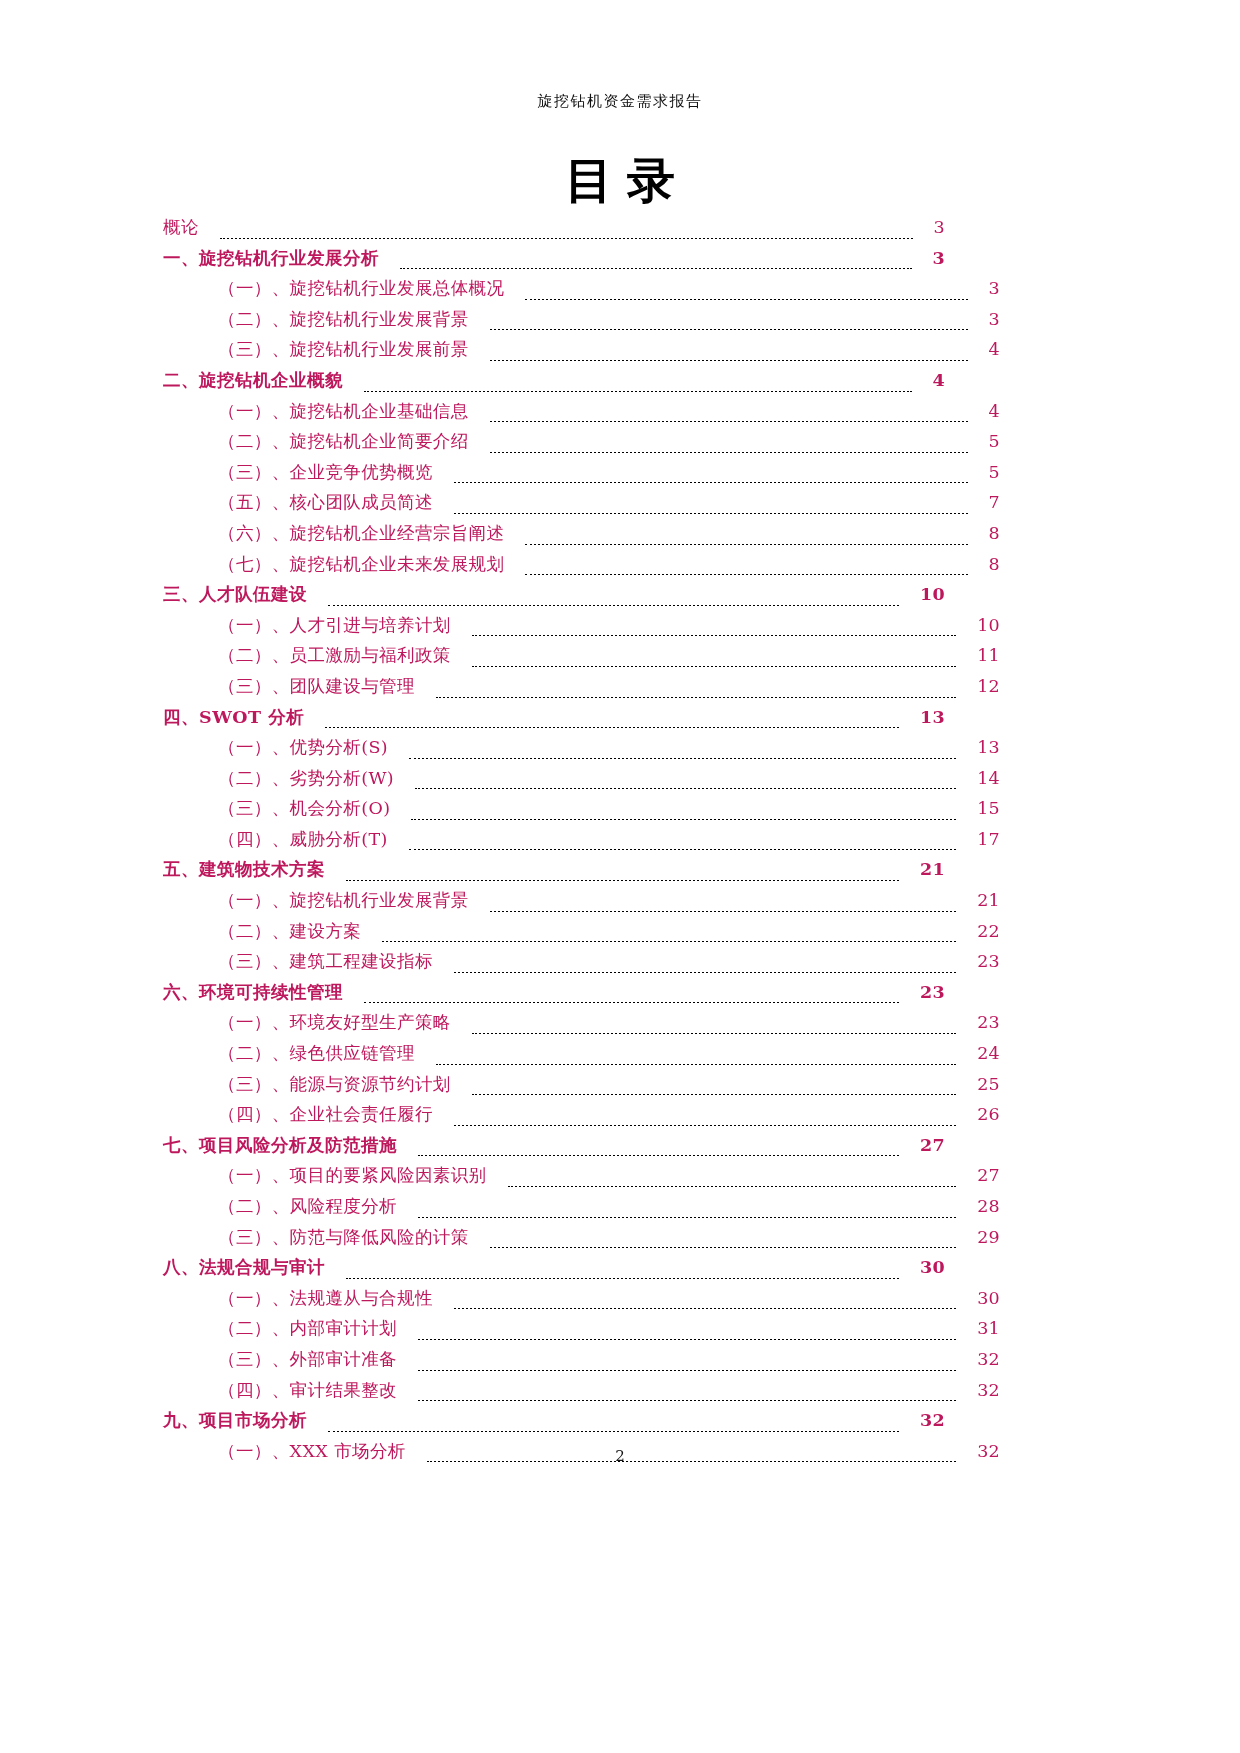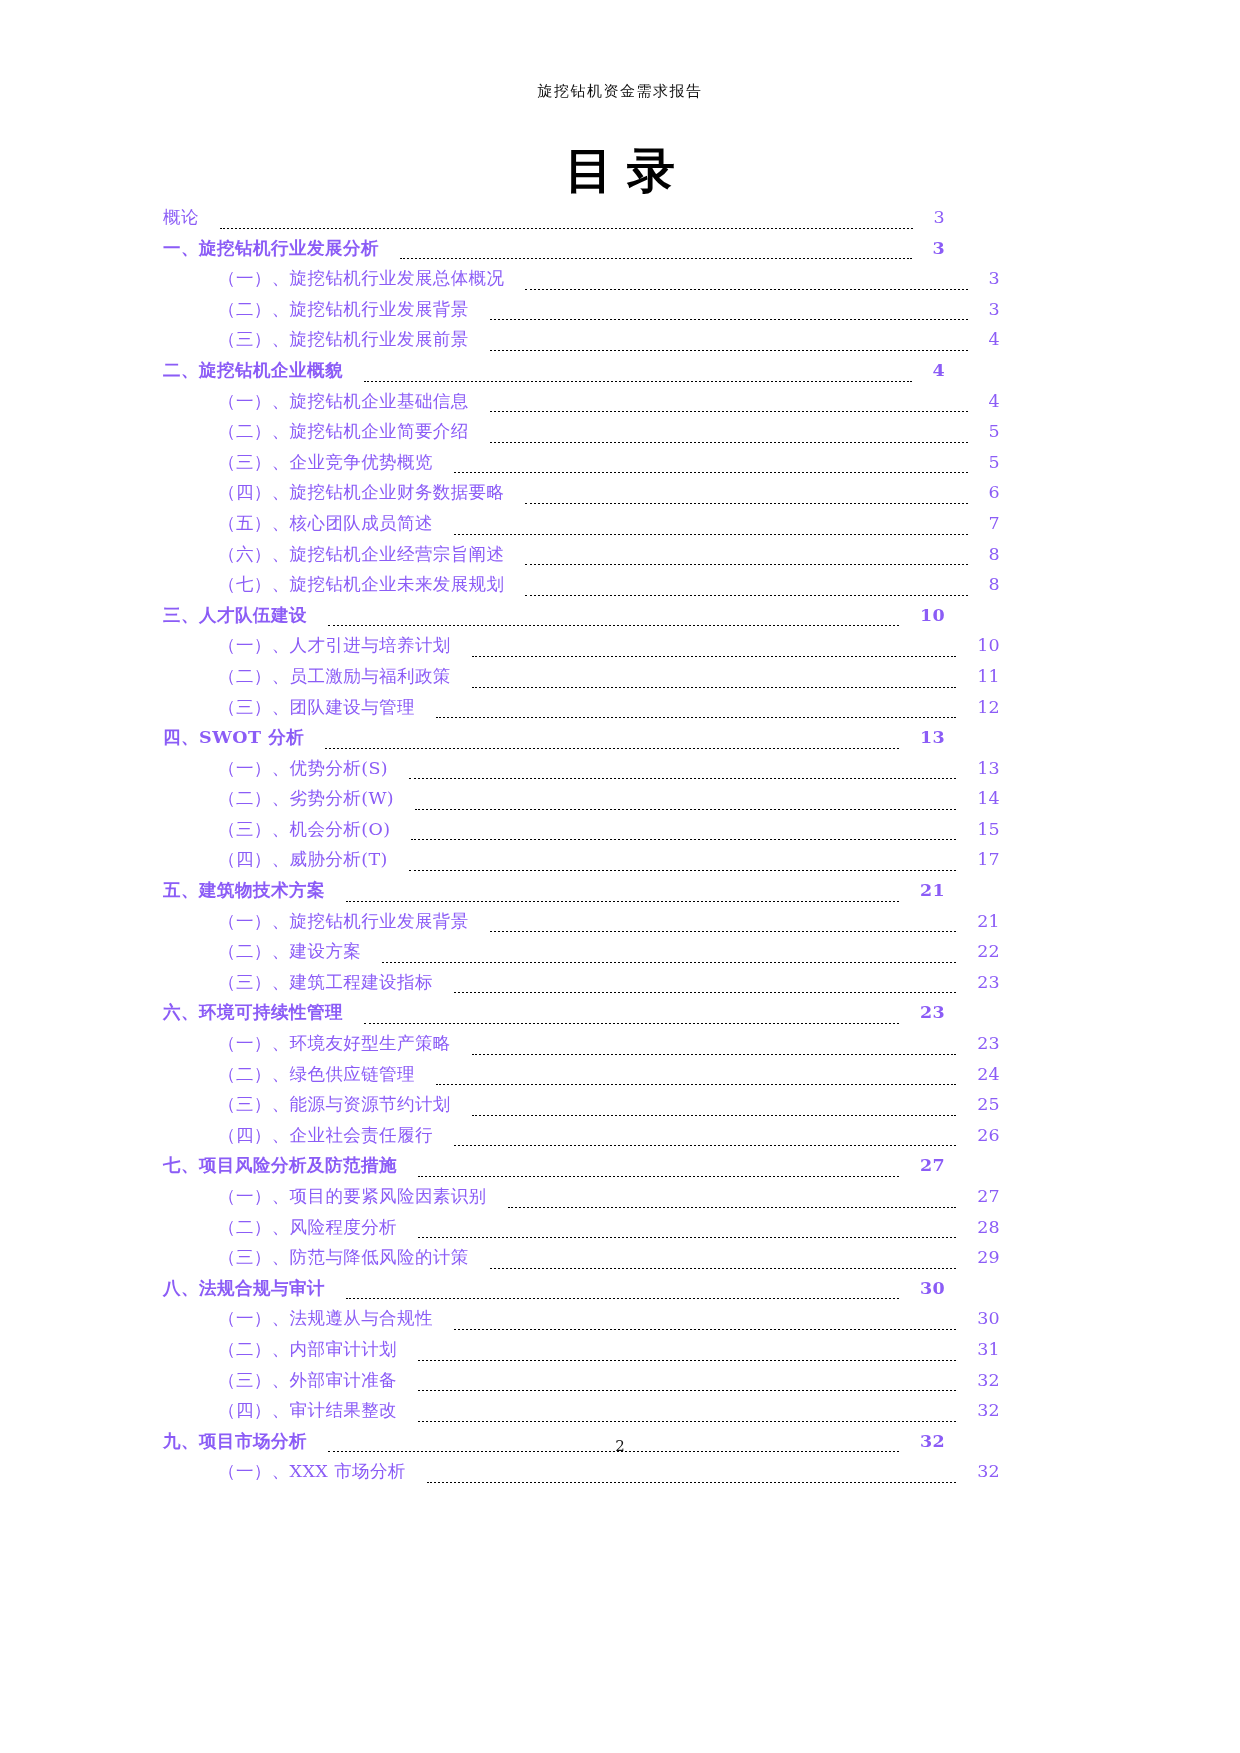--- a/index.html
+++ b/index.html
@@ -8,21 +8,21 @@
     background: #ffffff;
   }
   body {
     font-family: "DejaVu Serif", "Liberation Serif", serif;
     color: #000000;
   }
   .page {
     position: relative;
     width: 1240px;
     height: 1633px;
-    margin: 4px auto;
+    margin: 14px auto;
     background: #ffffff;
     box-sizing: border-box;
     overflow: hidden;
   }
   .running-header {
     position: absolute;
     top: 78px;
     left: 0;
     right: 0;
     text-align: center;
@@ -49,21 +49,21 @@
     top: 198px;
     left: 163px;
     width: 782px;
   }
   .toc-entry {
     display: flex;
     align-items: flex-end;
     width: 100%;
     font-size: 17.5px;
     line-height: 30.6px;
-    color: #8b5cf6;
+    color: #be185d;
     white-space: nowrap;
     gap: 20px;
   }
   .toc-entry .label {
     flex: 0 0 auto;
     letter-spacing: 0.4px;
   }
   .toc-entry .leader {
     flex: 1 1 auto;
     overflow: hidden;
@@ -150,25 +150,20 @@
         <span class="label">（二）、旋挖钻机企业简要介绍</span>
         <span class="leader"></span>
         <span class="pageno">5</span>
       </div>
       <div class="toc-entry lvl-2">
         <span class="label">（三）、企业竞争优势概览</span>
         <span class="leader"></span>
         <span class="pageno">5</span>
       </div>
       <div class="toc-entry lvl-2">
-        <span class="label">（四）、旋挖钻机企业财务数据要略</span>
-        <span class="leader"></span>
-        <span class="pageno">6</span>
-      </div>
-      <div class="toc-entry lvl-2">
         <span class="label">（五）、核心团队成员简述</span>
         <span class="leader"></span>
         <span class="pageno">7</span>
       </div>
       <div class="toc-entry lvl-2">
         <span class="label">（六）、旋挖钻机企业经营宗旨阐述</span>
         <span class="leader"></span>
         <span class="pageno">8</span>
       </div>
       <div class="toc-entry lvl-2">

